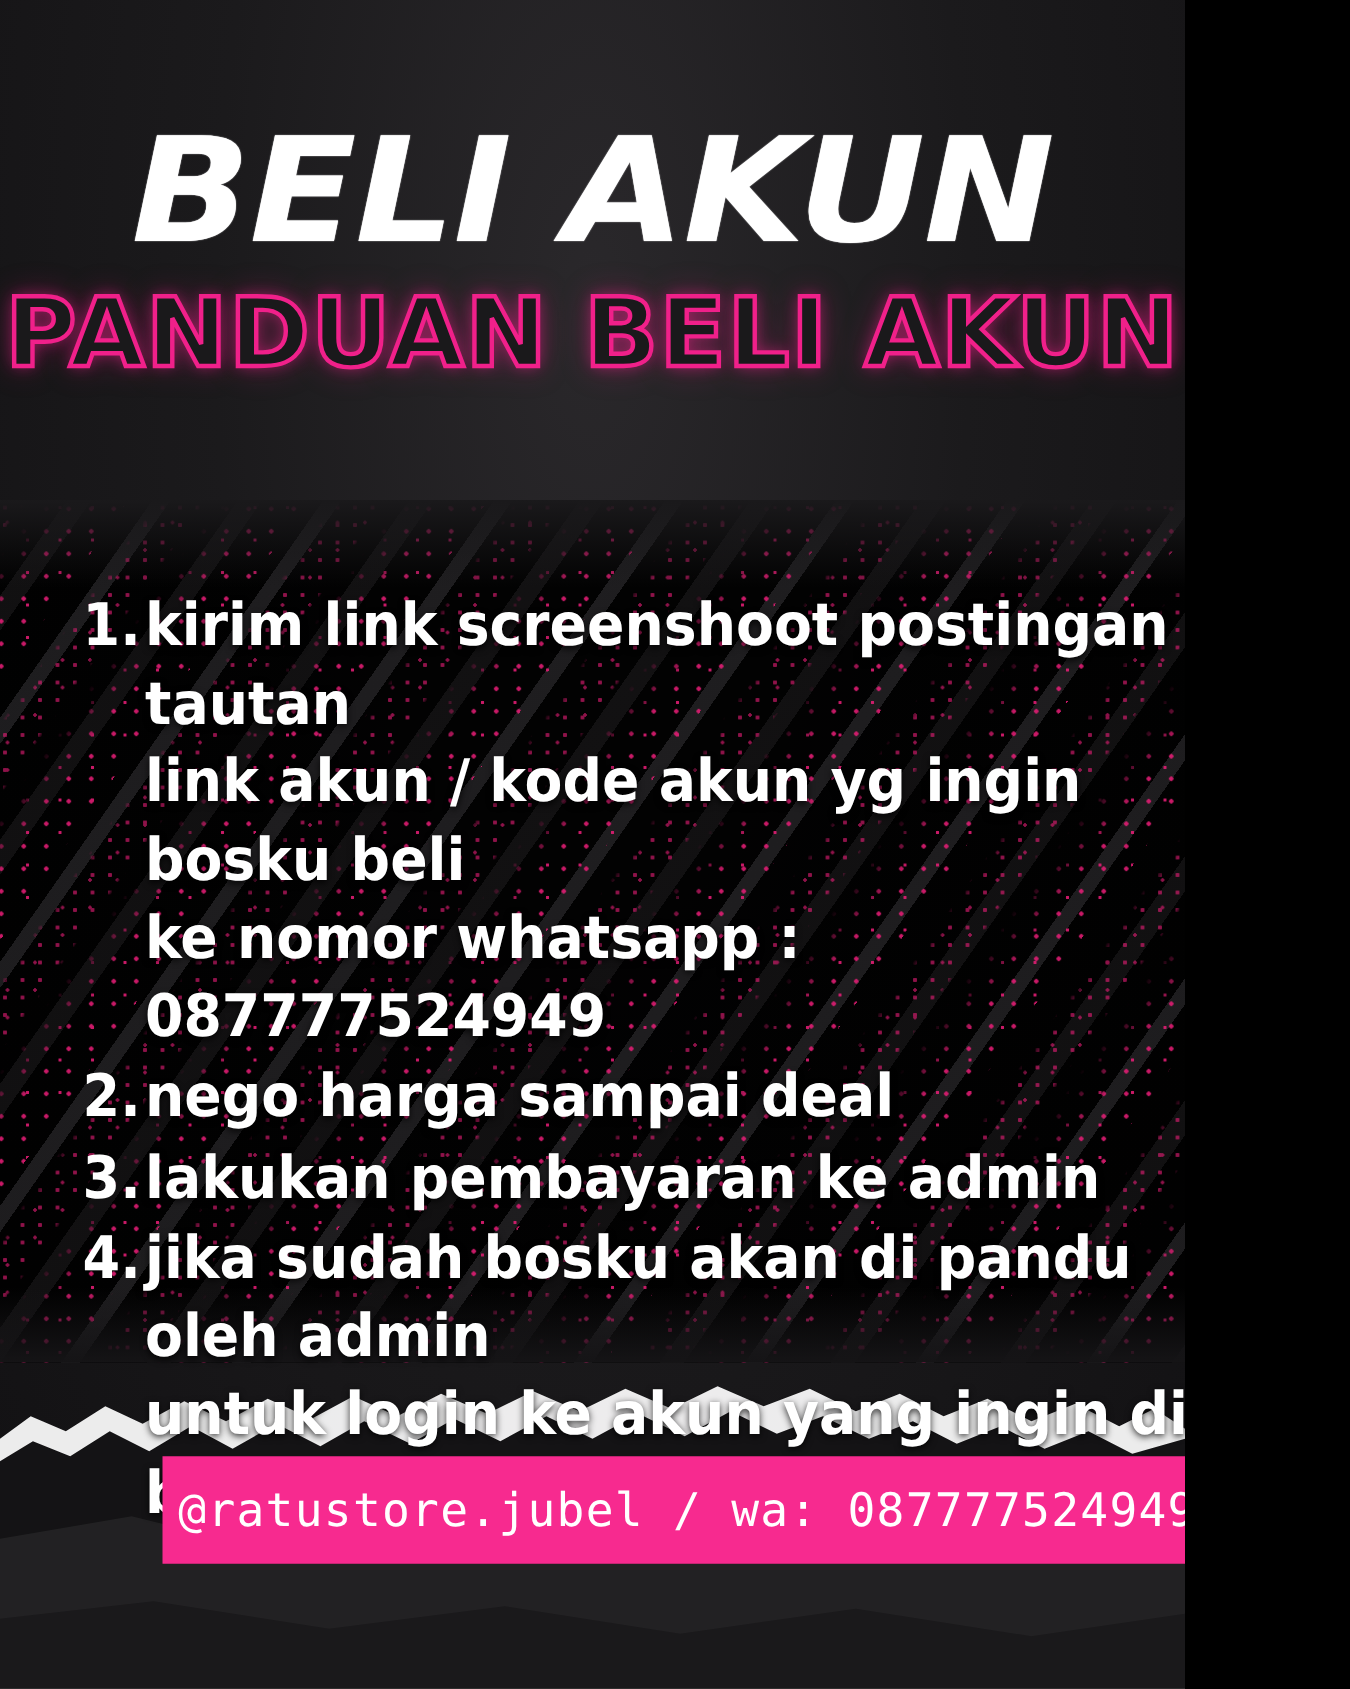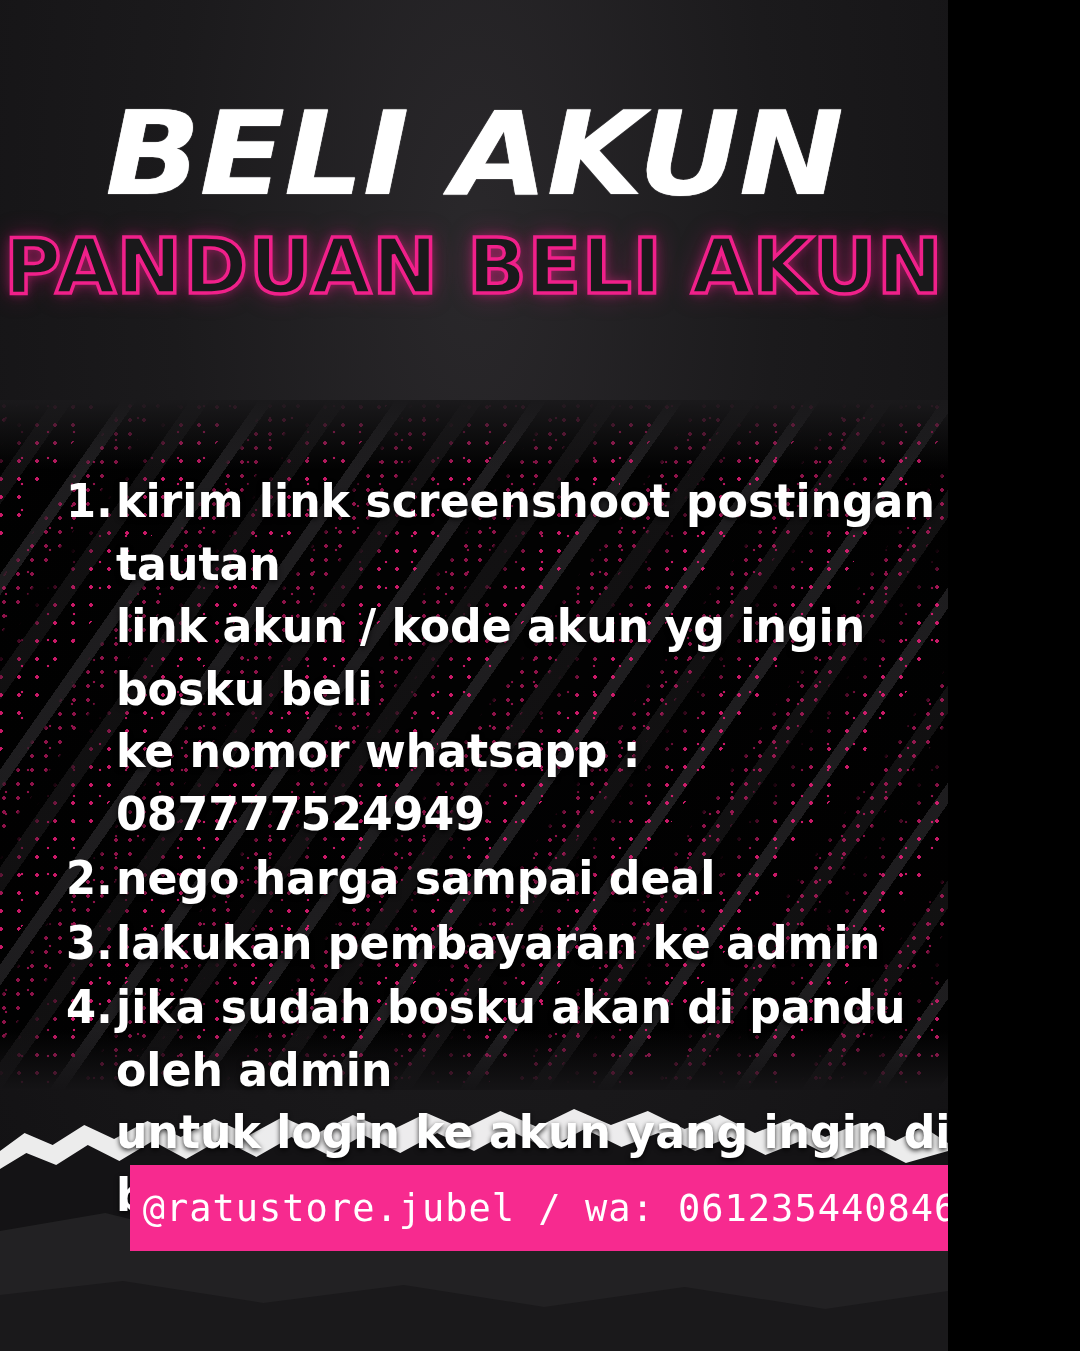--- a/index.html
+++ b/index.html
@@ -239,16 +239,16 @@
   <div class="torn">
     <svg viewBox="0 0 1080 270" preserveAspectRatio="none">
       <path d="M0,70 L28,52 L60,64 L96,44 L130,58 L168,40 L206,56 L244,38 L284,54 L322,36 L362,52 L402,34 L444,50 L486,32 L528,48 L570,30 L612,46 L654,28 L696,44 L738,30 L780,48 L820,34 L860,52 L900,38 L940,56 L980,42 L1020,60 L1052,46 L1080,62 L1080,270 L0,270 Z" fill="#ffffff" opacity="0.92"></path>
       <path d="M0,88 L30,72 L64,84 L100,64 L136,80 L174,60 L212,78 L252,58 L292,76 L332,56 L374,74 L414,54 L456,72 L498,52 L540,70 L582,50 L624,68 L666,48 L708,66 L750,52 L792,70 L832,56 L872,74 L912,60 L952,78 L992,64 L1032,82 L1080,70 L1080,270 L0,270 Z" fill="#141315"></path>
       <path d="M0,150 L120,132 L240,158 L360,136 L480,162 L600,140 L720,166 L840,142 L960,168 L1080,146 L1080,270 L0,270 Z" fill="#242325" opacity="0.9"></path>
       <path d="M0,214 L140,200 L300,222 L460,204 L620,226 L780,206 L940,228 L1080,210 L1080,270 L0,270 Z" fill="#1a191b"></path>
     </svg>
   </div>
 
   <div class="footer-bar">
-    <div class="footer-text">@ratustore.jubel / wa: 061235440846</div>
+    <div class="footer-text">@ratustore.jubel / wa: 087777524949</div>
   </div>
 
 </div>
 
 </body></html>

